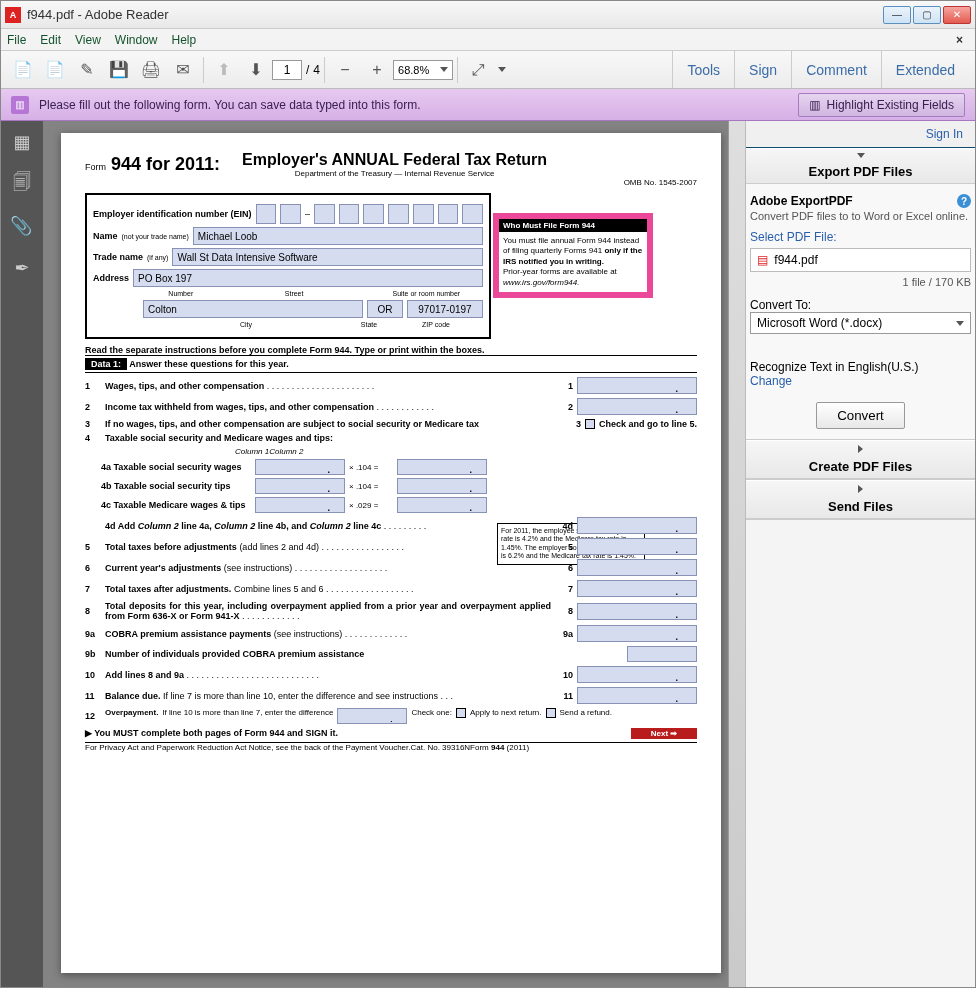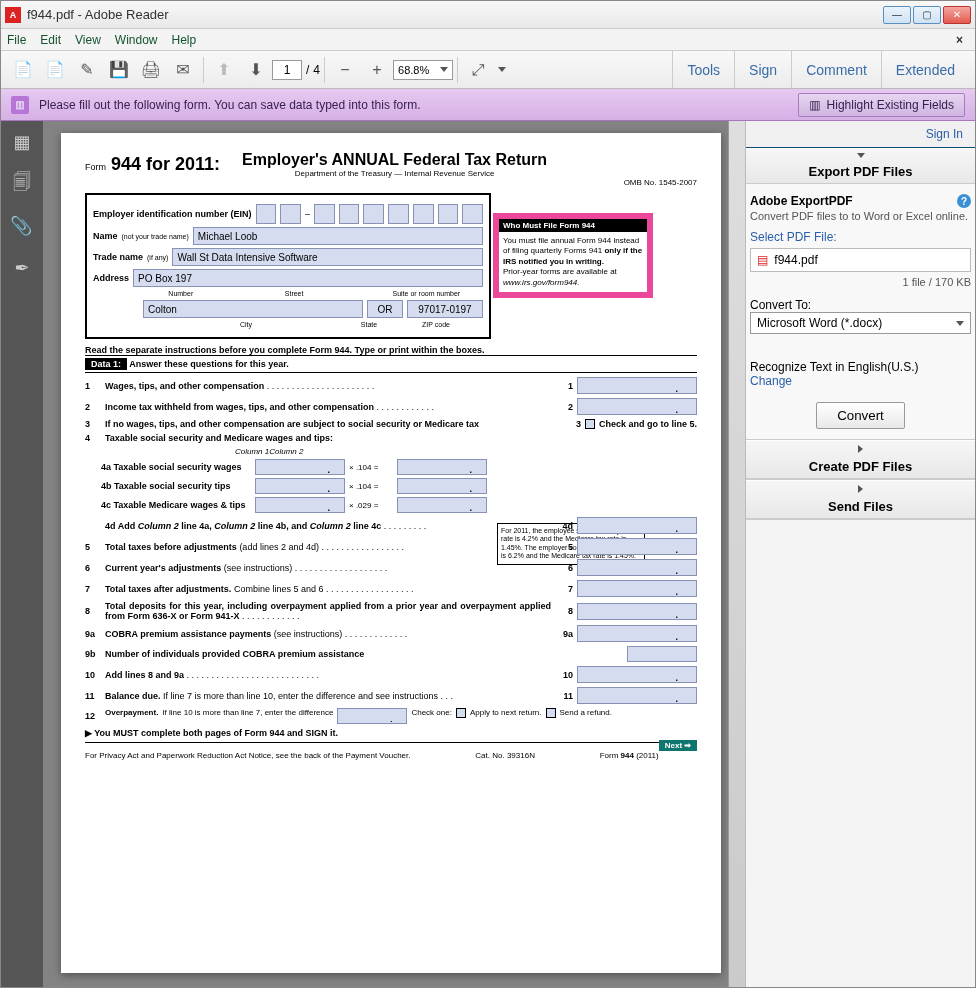--- a/index.html
+++ b/index.html
@@ -69,22 +69,22 @@
 .page .amtbox{width:120px;height:17px;background:#d5dcef;border:1px solid #8892b5;position:relative;}
 .page .amtbox::after{content:".";position:absolute;right:18px;bottom:-1px;font-weight:bold;}
 .page .ck{width:10px;height:10px;border:1px solid #000;background:#d5dcef;display:inline-block;vertical-align:middle;}
 .page .colhdr{display:flex;margin-left:150px;font-style:italic;font-size:8px;}
 .page .subline{display:flex;align-items:center;font-size:9px;margin:3px 0 3px 16px;gap:4px;}
 .page .subline .sl{width:150px;}
 .page .smbox{width:90px;height:16px;background:#d5dcef;border:1px solid #8892b5;position:relative;}
 .page .smbox.dot::after{content:".";position:absolute;right:14px;bottom:-1px;font-weight:bold;}
 .page .rate{font-size:8px;width:44px;}
 .page .infobox{position:absolute;left:436px;width:148px;border:1px solid #000;padding:3px;font-size:7px;line-height:1.2;}
-.page .footer{display:flex;justify-content:space-between;font-size:8px;margin-top:4px;border-top:1px solid #000;padding-top:8px;}
-.page .nextbtn{background:#0f766e;color:#fff;padding:1px 6px;font-size:8px;float:right;font-weight:bold;margin-top:12px;}
+.page .footer{display:flex;font-size:8px;margin-top:4px;border-top:1px solid #000;padding-top:0;}
+.page .nextbtn{background:#b91c1c;color:#fff;padding:1px 20px;font-size:8px;float:right;font-weight:bold;}
 .link{color:#2a5fab;cursor:pointer;}
 .tri{display:inline-block;width:0;height:0;border-left:5px solid #555;border-top:4px solid transparent;border-bottom:4px solid transparent;}
 .tri.down{border-top:5px solid #555;border-left:4px solid transparent;border-right:4px solid transparent;border-bottom:none;}
 </style>
 </head>
 <body>
 
 <div class="titlebar">
   <span class="app-icon">A</span>
   <span class="title">f944.pdf - Adobe Reader</span>

